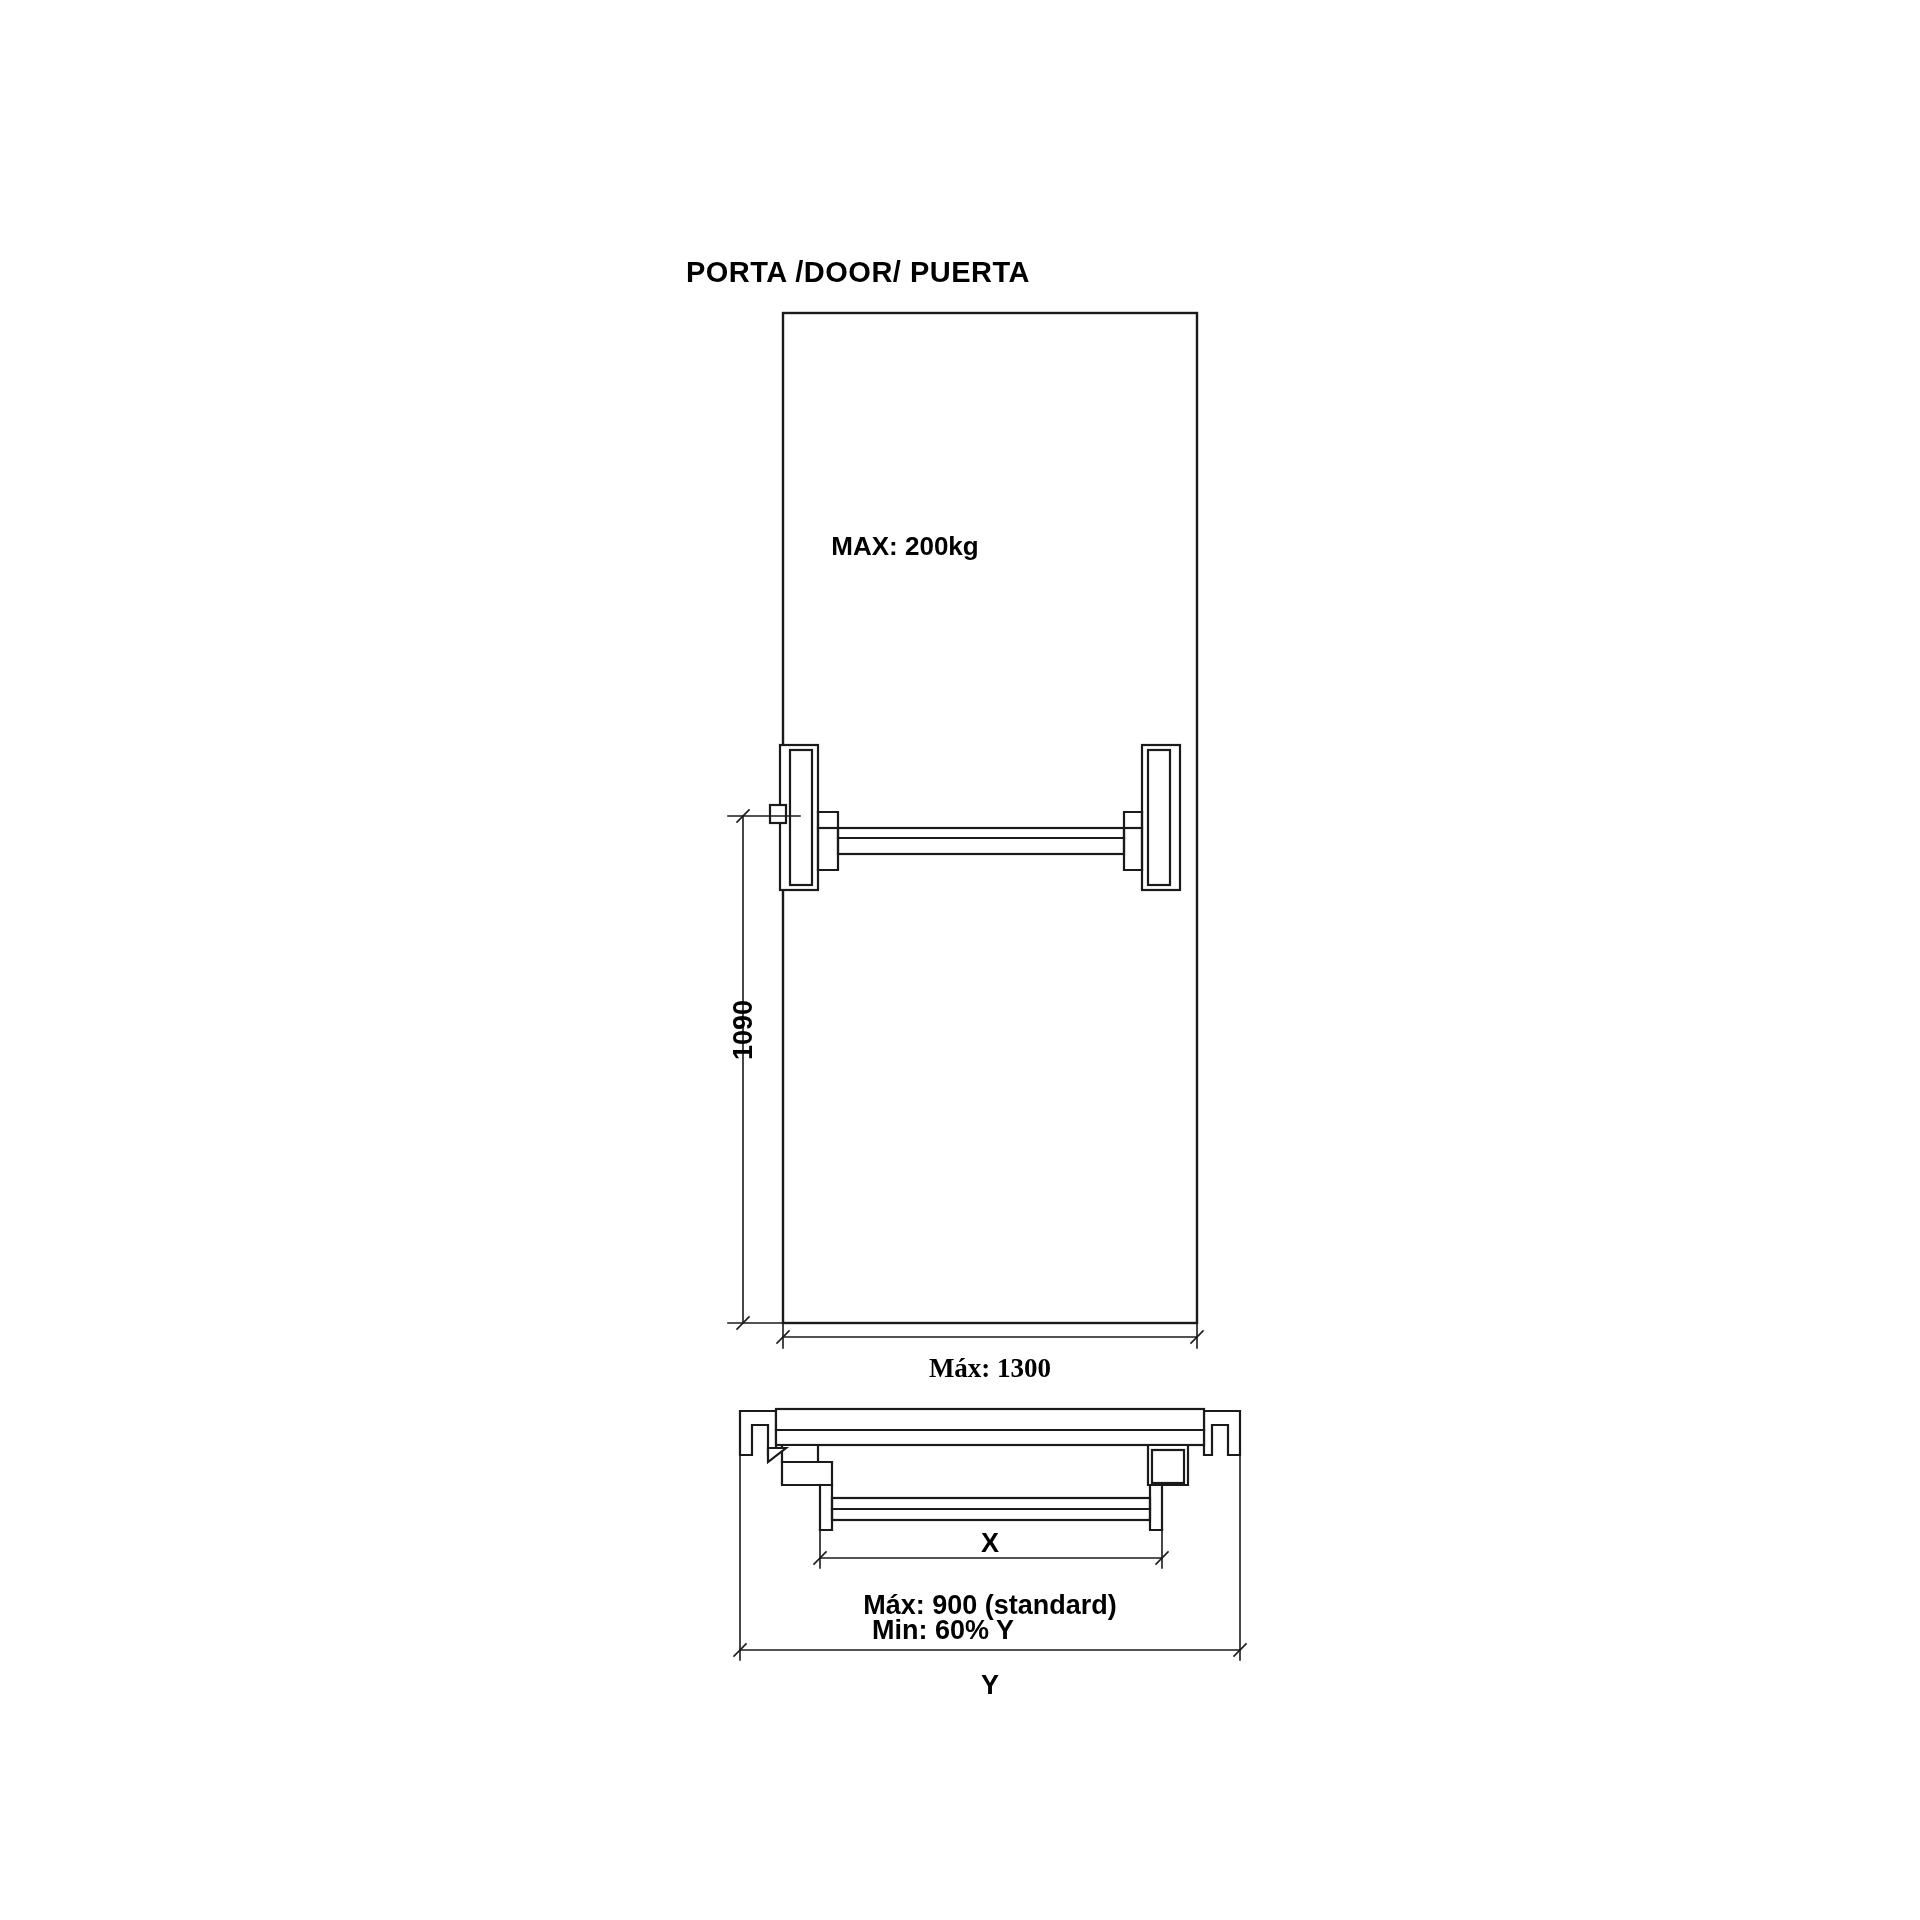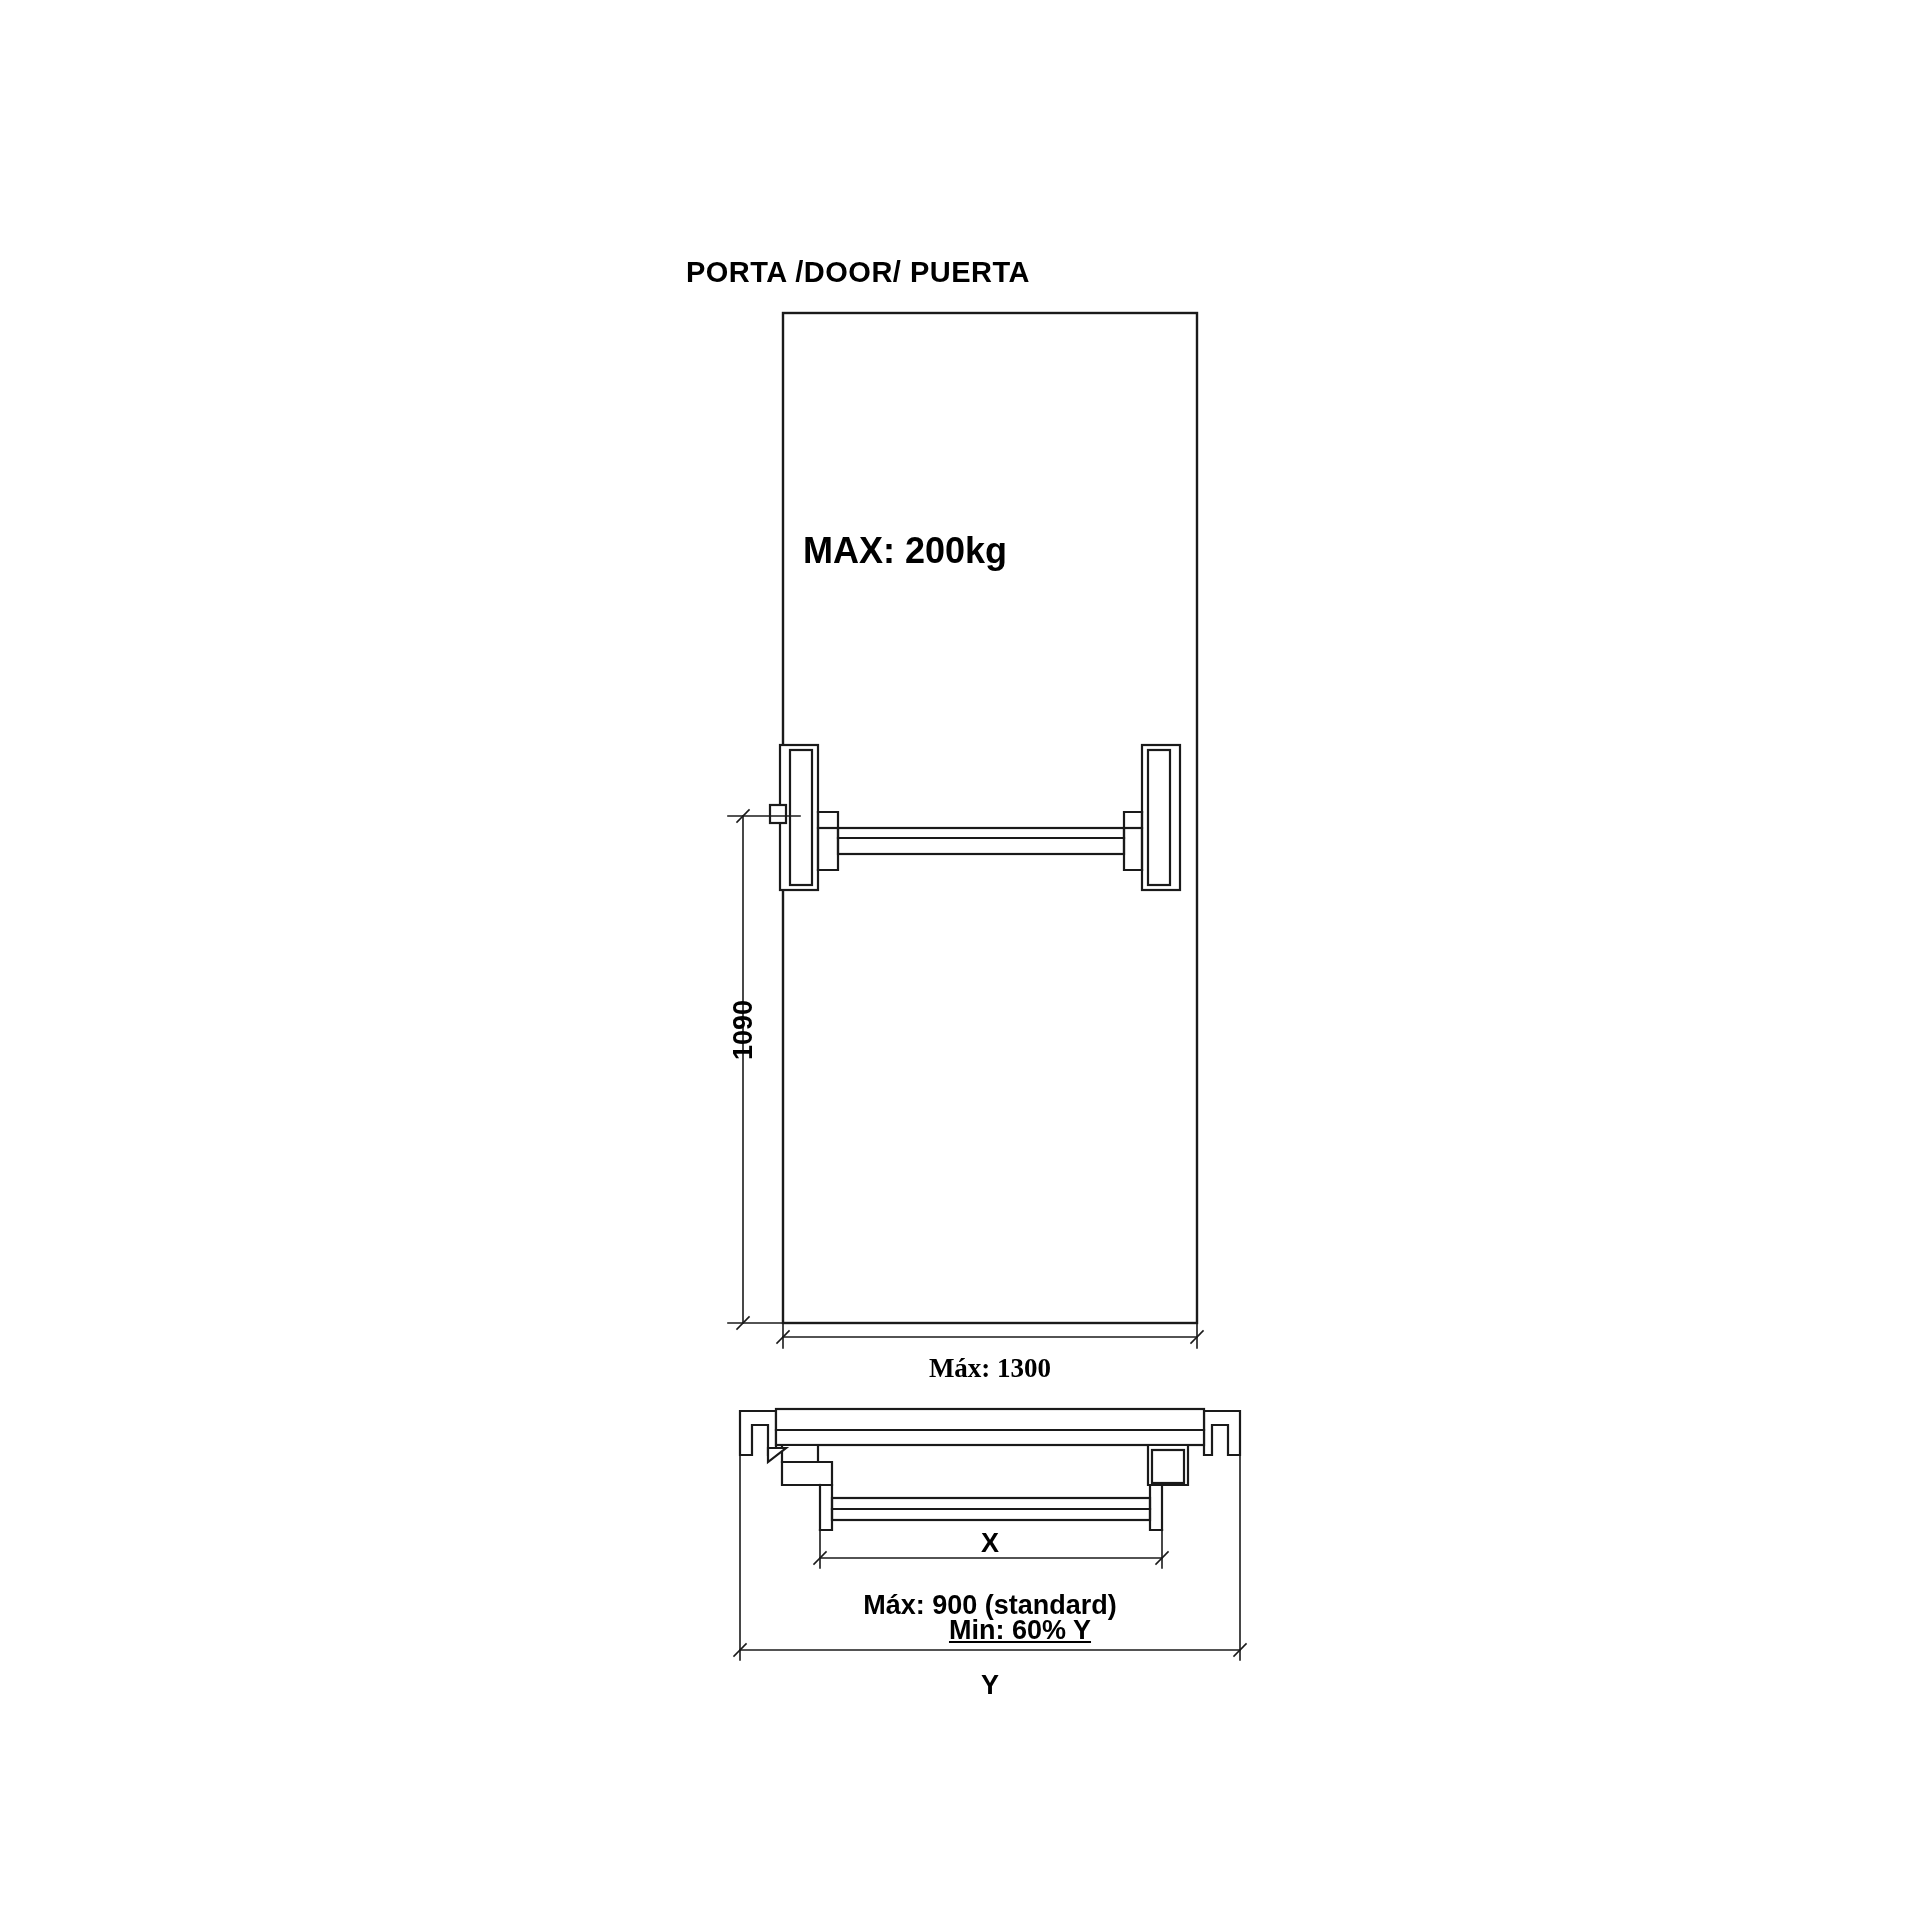--- a/index.html
+++ b/index.html
@@ -36,21 +36,21 @@
     left: 50%;
     transform: translateX(-50%);
     top: 258px;
     font-size: 29px;
     letter-spacing: 0.5px;
   }
   #max-load-label {
     left: 905px;
     transform: translateX(-50%);
     top: 533px;
-    font-size: 36px;
+    font-size: 26px;
   }
   #height-label {
     left: 743px;
     top: 1030px;
     font-size: 27px;
     transform: translate(-50%, -50%) rotate(-90deg);
     transform-origin: center center;
   }
   #width-label {
     left: 990px;
@@ -66,25 +66,24 @@
     font-size: 27px;
   }
   #x-max-label {
     left: 990px;
     transform: translateX(-50%);
     top: 1580px;
     font-size: 27px;
     margin-top: 12px;
   }
   #x-min-label {
-    left: 1020px;
+    left: 943px;
     transform: translateX(-50%);
     top: 1617px;
     font-size: 27px;
-    text-decoration: underline;
   }
   #y-label {
     left: 990px;
     transform: translateX(-50%);
     top: 1672px;
     font-size: 27px;
   }
 </style>
 </head>
 <body>

